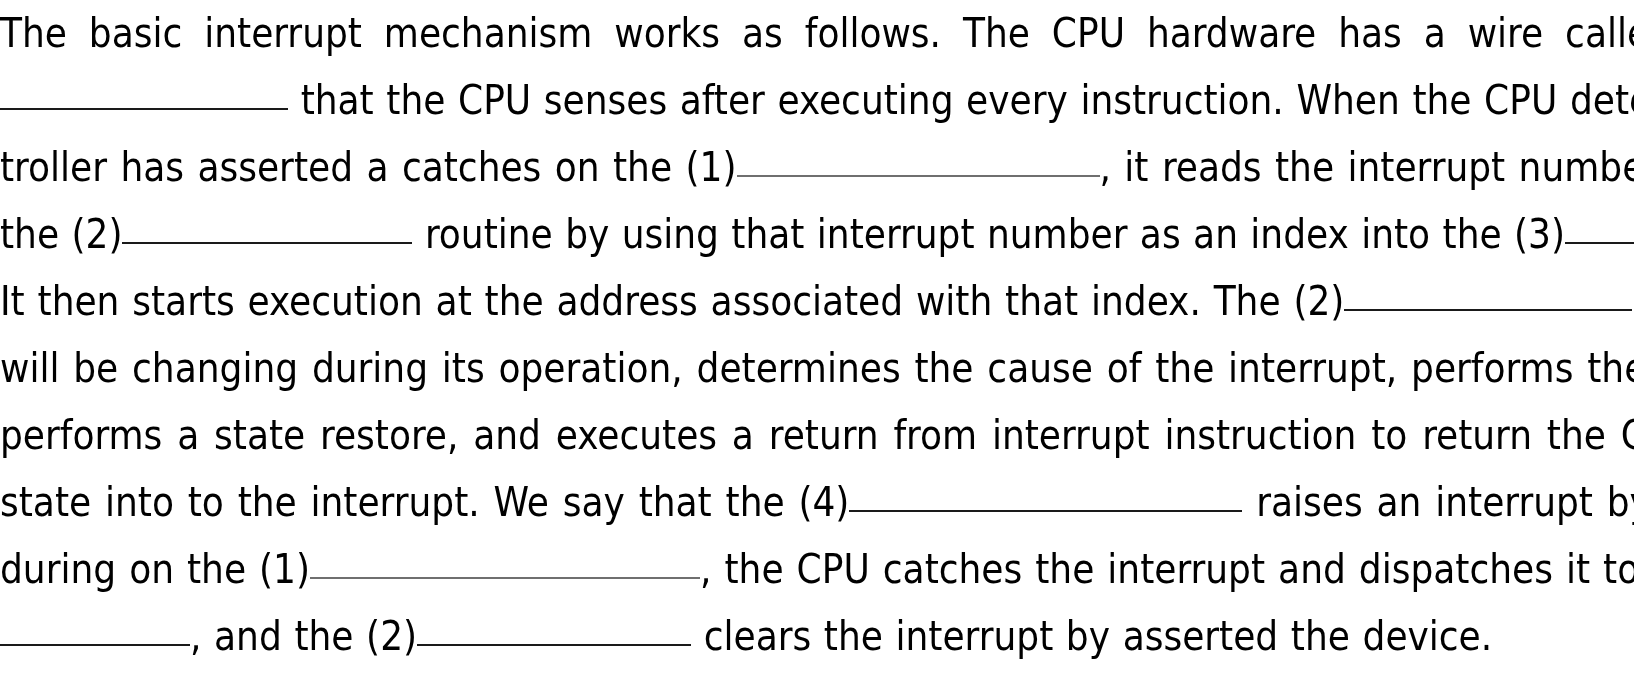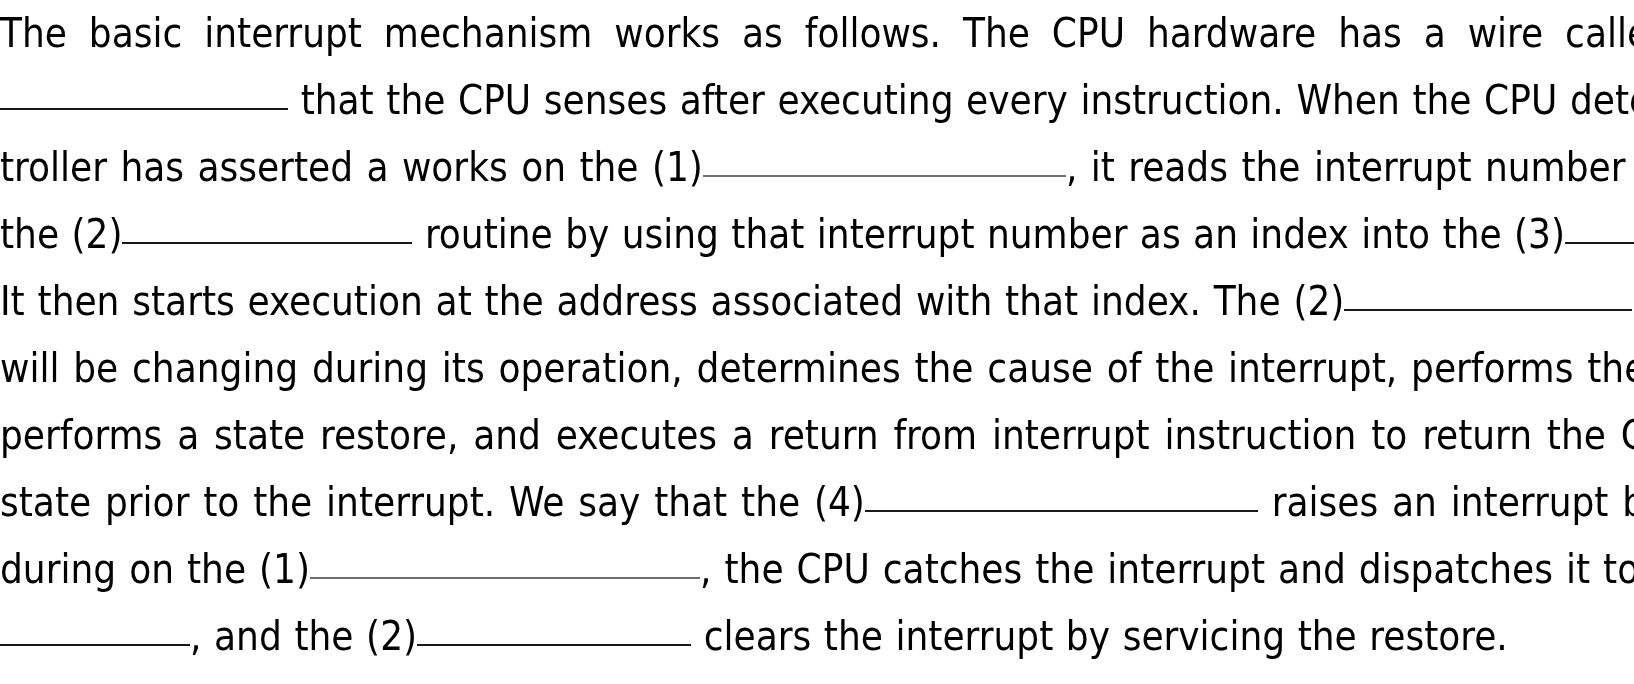--- a/index.html
+++ b/index.html
@@ -72,22 +72,22 @@
   }
   .rule.gray { border-bottom-color: #6f6f6f; }
 </style>
 </head>
 <body>
 
 <div id="page">
   <div class="para" id="paragraph">
       <div class="line l1"><span class="txt">The basic interrupt mechanism works as follows. The CPU hardware has a wire called the </span></div>
       <div class="line l2"><span class="rule" style="width: 288px;"></span><span class="txt"> that the CPU senses after executing every instruction. When the CPU detects that a con-</span></div>
-      <div class="line l3"><span class="txt">troller has asserted a works on the </span><span class="bnum">(1)</span><span class="rule gray" style="width: 363px;"></span><span class="txt">, it reads the interrupt number and jumps to</span></div>
+      <div class="line l3"><span class="txt">troller has asserted a catches on the </span><span class="bnum">(1)</span><span class="rule gray" style="width: 363px;"></span><span class="txt">, it reads the interrupt number and jumps to</span></div>
       <div class="line l4"><span class="txt">the </span><span class="bnum">(2)</span><span class="rule" style="width: 290px;"></span><span class="txt"> routine by using that interrupt number as an index into the </span><span class="bnum">(3)</span><span class="rule" style="width: 295px;"></span></div>
       <div class="line l5"><span class="txt">It then starts execution at the address associated with that index. The </span><span class="bnum">(2)</span><span class="rule" style="width: 288px;"></span><span class="txt"> saves any state it</span></div>
       <div class="line l6"><span class="txt">will be changing during its operation, determines the cause of the interrupt, performs the necessary processing,</span></div>
       <div class="line l7"><span class="txt">performs a state restore, and executes a return from interrupt instruction to return the CPU to the execution</span></div>
-      <div class="line l8"><span class="txt">state prior to the interrupt. We say that the </span><span class="bnum">(4)</span><span class="rule" style="width: 393px;"></span><span class="txt"> raises an interrupt by asserting a</span></div>
+      <div class="line l8"><span class="txt">state into to the interrupt. We say that the </span><span class="bnum">(4)</span><span class="rule" style="width: 393px;"></span><span class="txt"> raises an interrupt by asserting a</span></div>
       <div class="line l9"><span class="txt">during on the </span><span class="bnum">(1)</span><span class="rule gray" style="width: 390px;"></span><span class="txt">, the CPU catches the interrupt and dispatches it to the </span></div>
-      <div class="line l10"><span class="rule" style="width: 190px;"></span><span class="txt">, and the </span><span class="bnum">(2)</span><span class="rule" style="width: 274px;"></span><span class="txt"> clears the interrupt by servicing the restore.</span></div>
+      <div class="line l10"><span class="rule" style="width: 190px;"></span><span class="txt">, and the </span><span class="bnum">(2)</span><span class="rule" style="width: 274px;"></span><span class="txt"> clears the interrupt by asserted the device.</span></div>
     </div>
 </div>
 
 </body></html>

